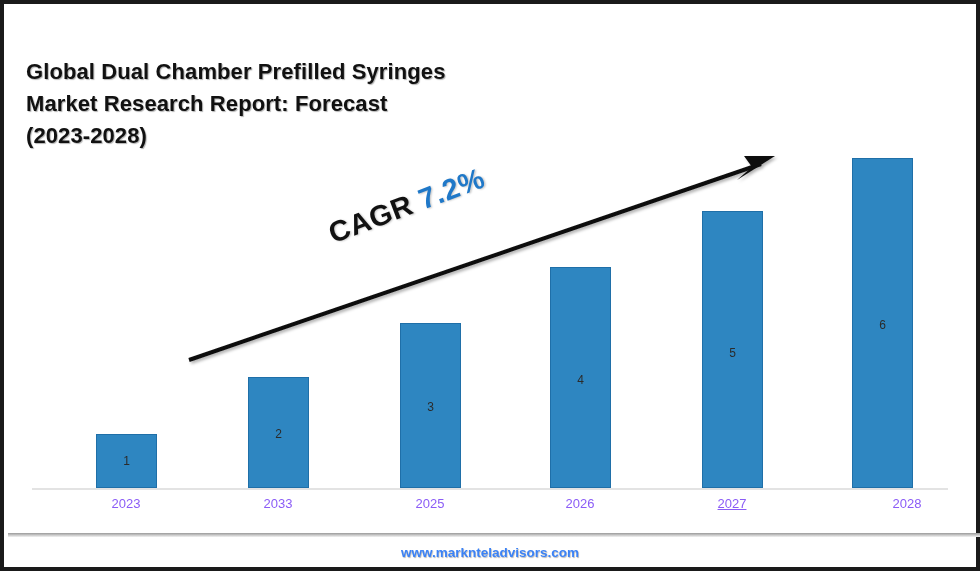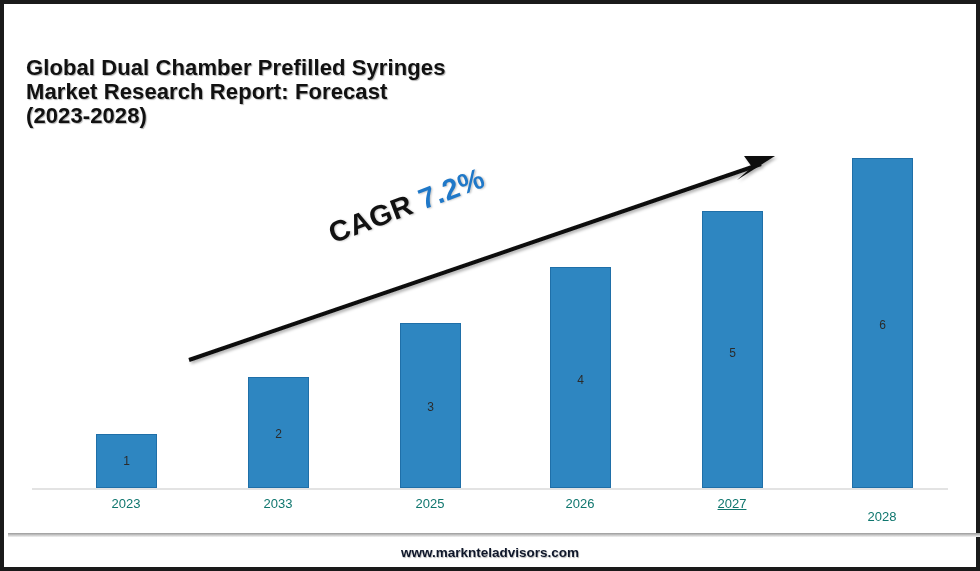--- a/index.html
+++ b/index.html
@@ -27,21 +27,21 @@
   }
 
   
   #title {
     position: absolute;
     left: 22px;
     top: 52px;
     width: 620px;
     font-size: 22px;
     font-weight: bold;
-    line-height: 24px;
+    line-height: 32px;
     color: #111111;
     letter-spacing: 0.1px;
     text-shadow: 1px 1px 1px rgba(0,0,0,0.30);
     white-space: pre-line;
   }
 
   
   #plot {
     position: absolute;
     left: 0px;
@@ -70,21 +70,21 @@
     top: 484px;
     width: 916px;
     height: 2px;
     background: #e3e3e3;
   }
 
   .tick-label {
     position: absolute;
     top: 492px;
     font-size: 13px;
-    color: #0f766e;
+    color: #8b5cf6;
     text-align: center;
     width: 70px;
   }
 
   
   #arrow-svg {
     position: absolute;
     left: 0;
     top: 0;
     width: 972px;
@@ -118,21 +118,21 @@
     background: linear-gradient(to bottom, #9a9a9a 0%, #bdbdbd 40%, #f2f2f2 100%);
   }
   #footer-url {
     position: absolute;
     left: 0;
     top: 541px;
     width: 972px;
     text-align: center;
     font-size: 13.5px;
     font-weight: bold;
-    color: #0f172a;
+    color: #3b82f6;
     text-shadow: 0.7px 0.7px 1px rgba(0,0,0,0.28);
   }
 </style>
 </head>
 <body>
 
 <div id="frame">
 
   <div id="title">Global Dual Chamber Prefilled Syringes
 Market Research Report: Forecast
@@ -156,21 +156,21 @@
       </div>
 
     <div id="axis-line"></div>
 
     <div id="ticks-container">
         <div class="tick-label" style="left: 87px;">2023</div>
         <div class="tick-label" style="left: 239px;">2033</div>
         <div class="tick-label" style="left: 391px; text-align: center;">2025</div>
         <div class="tick-label" style="left: 541px; text-align: center;">2026</div>
         <div class="tick-label" style="left: 693px; text-decoration: underline;">2027</div>
-        <div class="tick-label" style="left: 843px; margin-top: 13px;">2028</div>
+        <div class="tick-label" style="left: 868px;">2028</div>
       </div>
 
     <svg id="arrow-svg" viewBox="0 0 972 525" xmlns="http://www.w3.org/2000/svg">
       <defs>
         <filter id="arrowshadow" x="-20%" y="-20%" width="150%" height="150%">
           <feDropShadow dx="2" dy="2" stdDeviation="1.4" flood-color="#000000" flood-opacity="0.30"></feDropShadow>
         </filter>
       </defs>
       <g filter="url(#arrowshadow)">
         <line x1="185" y1="356" x2="757" y2="160" stroke="#111111" stroke-width="4" stroke-linecap="butt"></line>

